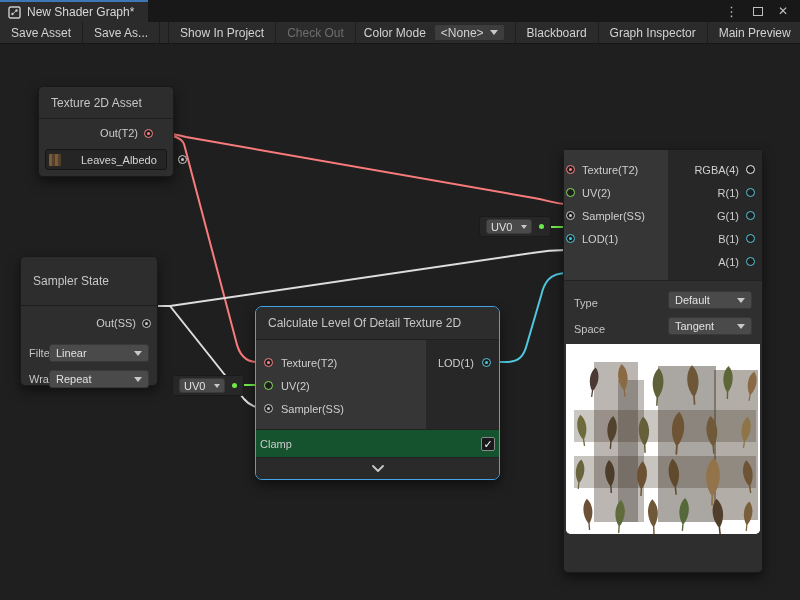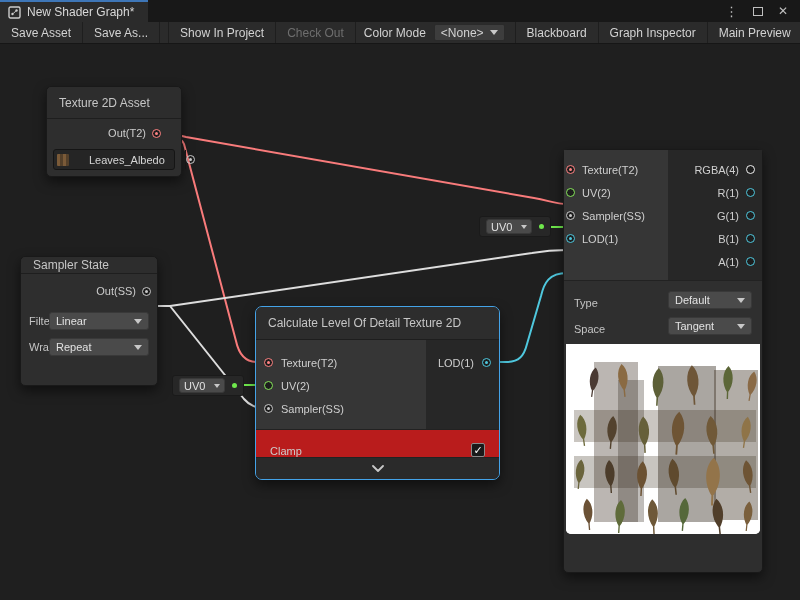--- a/index.html
+++ b/index.html
@@ -37,50 +37,50 @@
   .n-header { display:flex; align-items:center; padding:0 12px; font-size:12px; color:#c6c6c6; background:#2d2d2d; border-bottom:1px solid #1e1e1e; border-radius:5px 5px 0 0; }
   .node.selected .n-header { border-radius:6px 6px 0 0; }
 
   .ring { width:9px; height:9px; border-radius:50%; border:1.5px solid var(--c); background:#1d1d1d; display:flex; align-items:center; justify-content:center; flex:none; }
   .ring.filled::after { content:""; width:3px; height:3px; border-radius:50%; background:var(--c); }
   .c-tex { --c:#ff8383; } .c-vec { --c:#86e65a; } .c-gray { --c:#c9c9c9; } .c-cyan { --c:#4fc8de; } .c-white { --c:#f2f2f2; }
 
   .mini-dd { height:18px; background:#4a4a4a; border:1px solid #393939; border-radius:3px; display:flex; align-items:center; justify-content:space-between; padding:0 6px; color:#e2e2e2; font-size:11px; }
 
   
-  .n-texasset { left:46px; top:41px; width:136px; height:91px; }
+  .n-texasset { left:38px; top:41px; width:136px; height:91px; }
   .n-texasset .n-header { height:32px; }
   .ta-out { height:28px; display:flex; align-items:center; justify-content:flex-end; padding-right:20px; gap:6px; }
   .obj-field { margin:2px 6px 0 6px; height:21px; background:#252525; border:1px solid #151515; border-radius:3px; display:flex; align-items:center; padding-left:3px; gap:20px; color:#d5d5d5; }
   .obj-thumb { width:12px; height:12px; border-radius:1px; flex:none;
     background:repeating-linear-gradient(90deg,#7a5a38 0 3px,#54402a 3px 6px); }
   .obj-picker { margin-left:auto; width:19px; height:100%; border-left:1px solid #151515; display:flex; align-items:center; justify-content:center; }
   .picker-ring { width:9px; height:9px; border:1.5px solid #c8c8c8; border-radius:50%; display:flex; align-items:center; justify-content:center; }
   .picker-ring::after { content:""; width:3px; height:3px; background:#c8c8c8; border-radius:50%; }
 
   
   .n-sampler { left:20px; top:211px; width:138px; height:130px; }
-  .n-sampler .n-header { height:17px; }
+  .n-sampler .n-header { height:49px; }
   .ss-out { height:34px; display:flex; align-items:center; justify-content:flex-end; padding-right:6px; gap:6px; }
   .ss-controls { padding:2px 8px; }
   .ss-row { display:flex; align-items:center; height:22px; margin-bottom:4px; }
   .ss-row .lbl { width:20px; color:#c4c4c4; }
   .ss-row .mini-dd { flex:1; }
 
   
   .n-calc { left:255px; top:261px; width:245px; height:174px; }
   .n-calc .n-header { height:33px; }
   .n-body { display:flex; }
   .n-calc .n-body { height:89px; }
   .col-in { background:#363636; padding-top:11px; }
   .col-out { flex:1; background:#272727; padding-top:11px; }
   .n-calc .col-in { width:170px; }
   .p-row { height:23px; display:flex; align-items:center; padding-left:8px; gap:8px; color:#cfcfcf; }
   .p-row-out { height:23px; display:flex; align-items:center; justify-content:flex-end; padding-right:8px; gap:8px; color:#cfcfcf; }
-  .clamp-row { height:28px; background:#b91c1c; border-top:1px solid #222; display:flex; align-items:flex-end; padding:0 14px; }
+  .clamp-row { height:28px; background:#14532d; border-top:1px solid #222; display:flex; align-items:center; padding:0 4px; }
   .checkbox { margin-left:auto; width:14px; height:14px; background:#191919; border:1px solid #8a8a8a; border-radius:2px; color:#fff; font-size:11px; line-height:12px; text-align:center; }
   .n-footer { height:22px; background:#2a2a2a; border-top:1px solid #222; display:flex; align-items:center; justify-content:center; border-radius:0 0 6px 6px; }
 
   
   .n-sample { left:563px; top:104px; width:200px; height:424px; }
   .n-sample .n-header { height:36px; }
   .n-sample .n-body { height:130px; }
   .n-sample .col-in { width:104px; padding-top:8px; }
   .n-sample .col-out { padding-top:8px; }
   .n-sample .p-row { padding-left:2px; gap:7px; }

